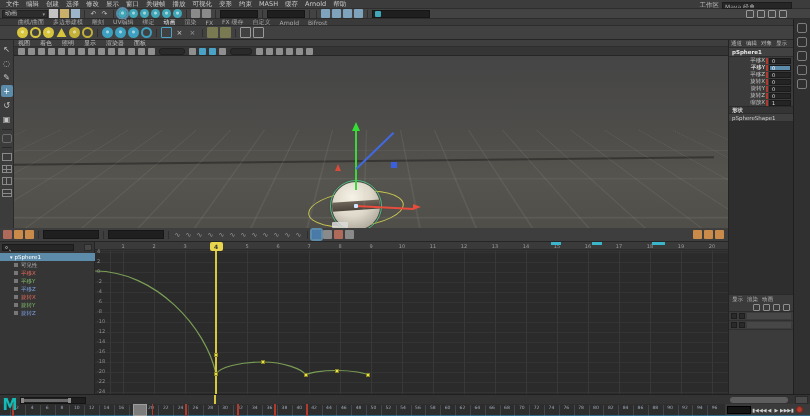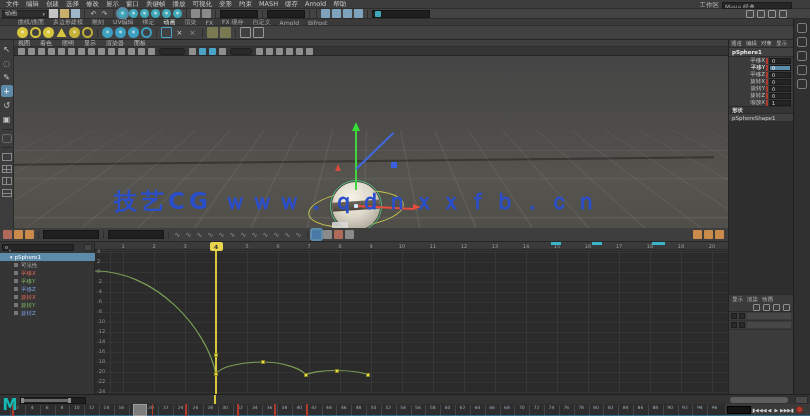--- a/index.html
+++ b/index.html
@@ -326,21 +326,20 @@
         </div>
       <div class="abs" id="manip-y"></div>
       <div class="abs" id="manip-y-arrow"></div>
       <div class="abs" id="manip-x"></div>
       <div class="abs" id="manip-x-arrow"></div>
       <div class="abs" id="manip-z"></div>
       <div class="abs" id="manip-z-square"></div>
       <div class="abs" id="manip-x-cone"></div>
       <div class="abs" id="manip-center"></div>
       <div class="abs" id="coord-label"></div>
-      <div id="watermark" style="color: rgb(43, 78, 203);">技艺CG ｗｗｗ．ｑｄｎｘｘｆｂ．ｃｎ</div>
     </div>
   </div>
 
   <div id="rightpanel">
     <div id="cb-menus">
         <span>通道</span>
         <span>编辑</span>
         <span>对象</span>
         <span>显示</span>
       </div>

